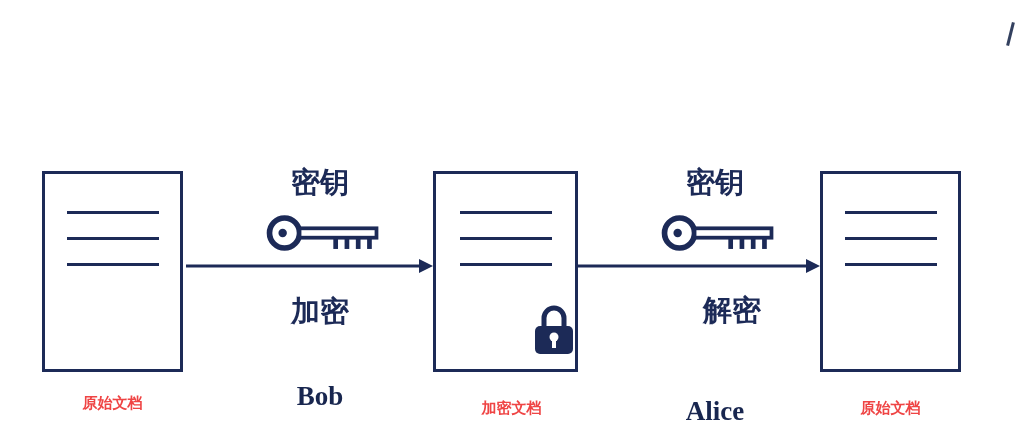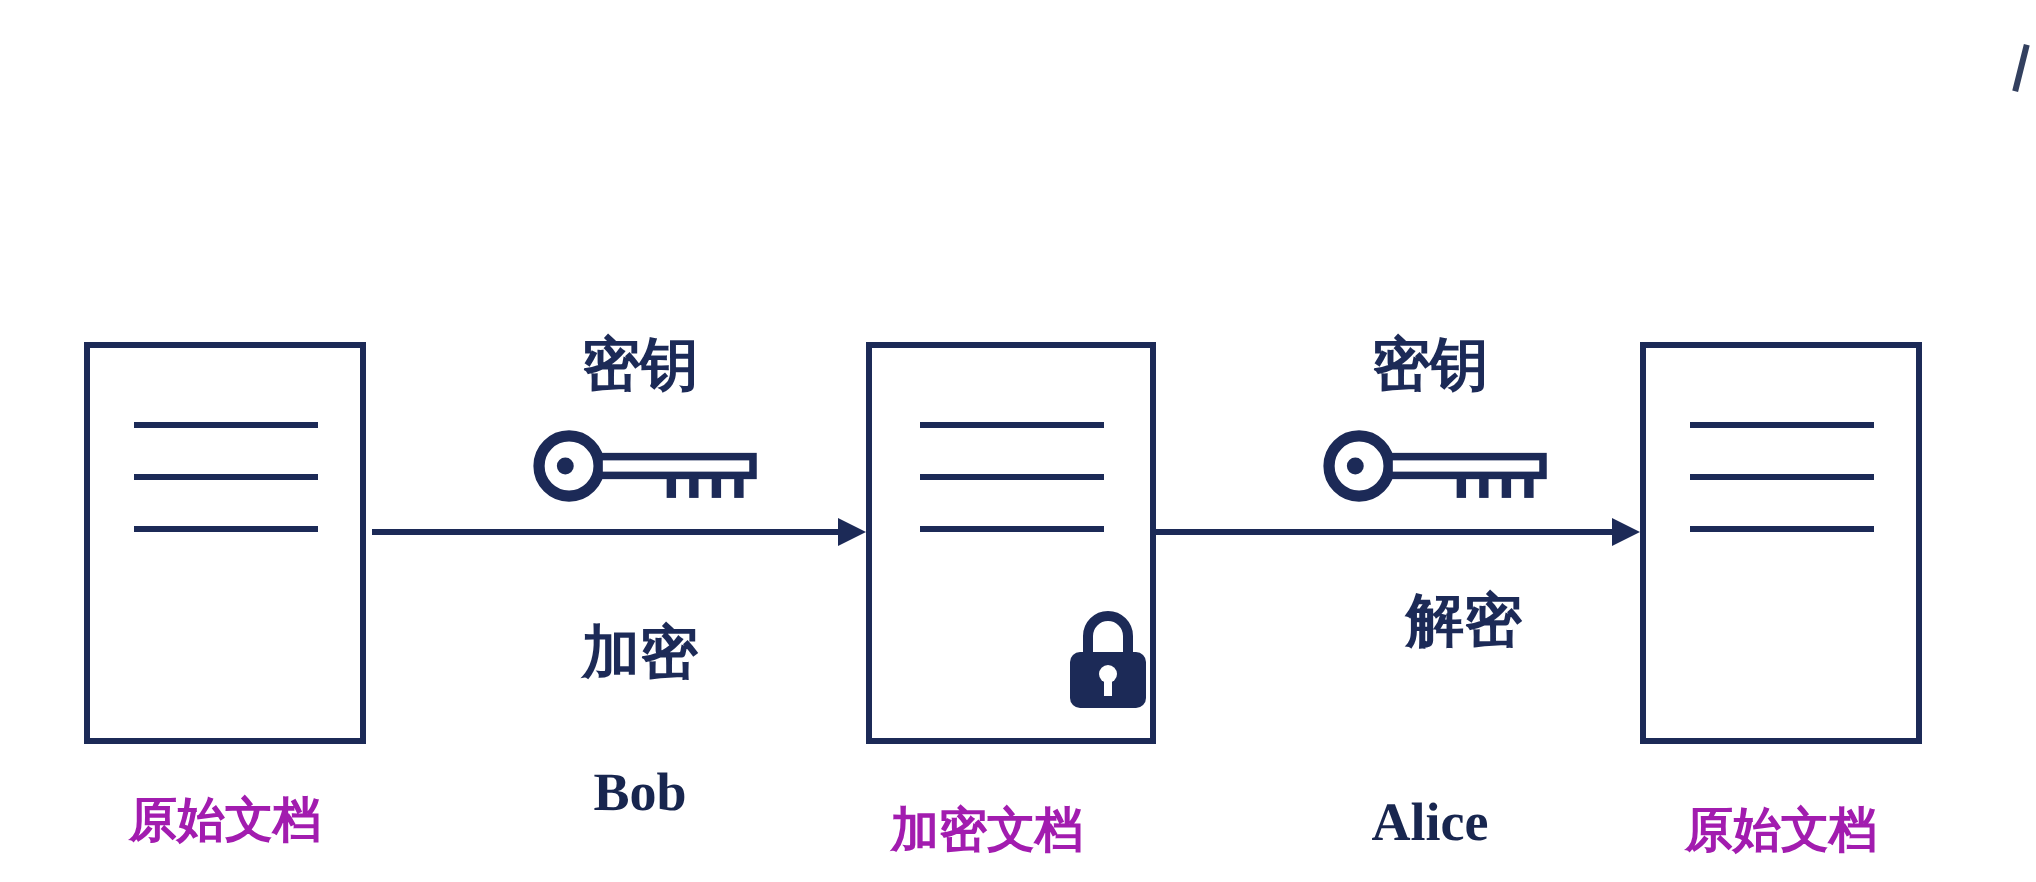--- a/index.html
+++ b/index.html
@@ -35,37 +35,37 @@
   .arrow{position:absolute;top:256px;height:20px;}
   #arrow1{left:186px;width:247px;}
   #arrow2{left:578px;width:242px;}
   .cap{
     position:absolute;width:160px;text-align:center;
     font-size:29px;font-weight:700;color:#1c2a57;
   }
   .key-ic{position:absolute;width:122px;height:50px;}
   #keylabel1{left:240px;top:163px;}
   #keyicon1{left:262px;top:208px;}
-  #action1{left:240px;top:307px;}
+  #action1{left:240px;top:292px;}
   #keylabel2{left:635px;top:163px;}
   #keyicon2{left:657px;top:208px;}
   #action2{left:652px;top:291px;}
   .actor{
     position:absolute;width:160px;text-align:center;
     font-family:"Liberation Serif", serif;
     font-size:27px;font-weight:700;color:#18264f;
   }
   #actor1{left:240px;top:381px;}
   #actor2{left:635px;top:376px;margin-top:20px;}
   .doc-label{
     position:absolute;text-align:center;
-    font-size:24px;font-weight:700;color:#a21caf;
+    font-size:15px;font-weight:700;color:#ef4444;
   }
   #doclabel1{left:42px;width:141px;top:394px;}
-  #doclabel2{left:421px;width:145px;top:399px;text-align:center;}
+  #doclabel2{left:439px;width:145px;top:399px;text-align:center;}
   #doclabel3{left:820px;width:141px;top:399px;}
   .edge-artifact{
     position:absolute;left:1009px;top:22px;width:3px;height:24px;
     background:#33405f;transform:rotate(14deg);
   }
 </style>
 </head>
 <body>
 
 <div class="stage">

